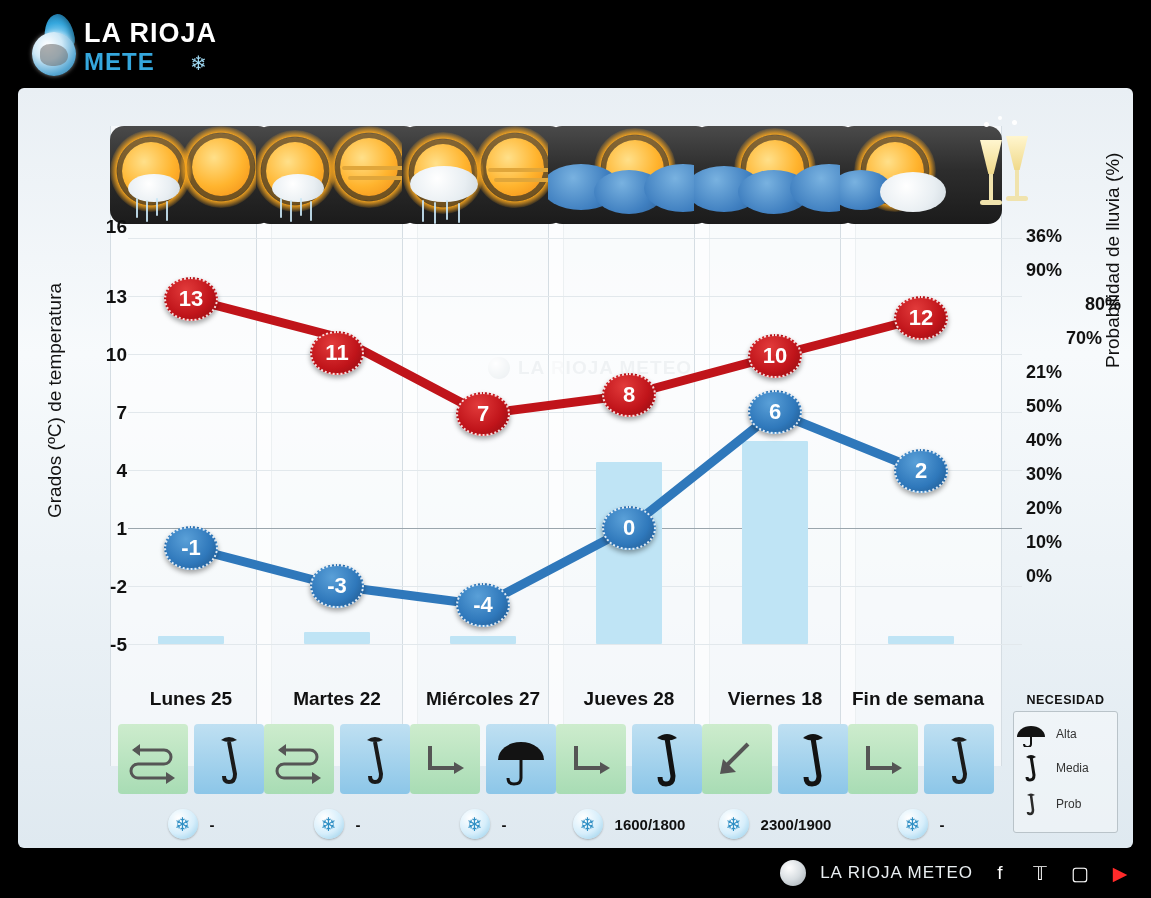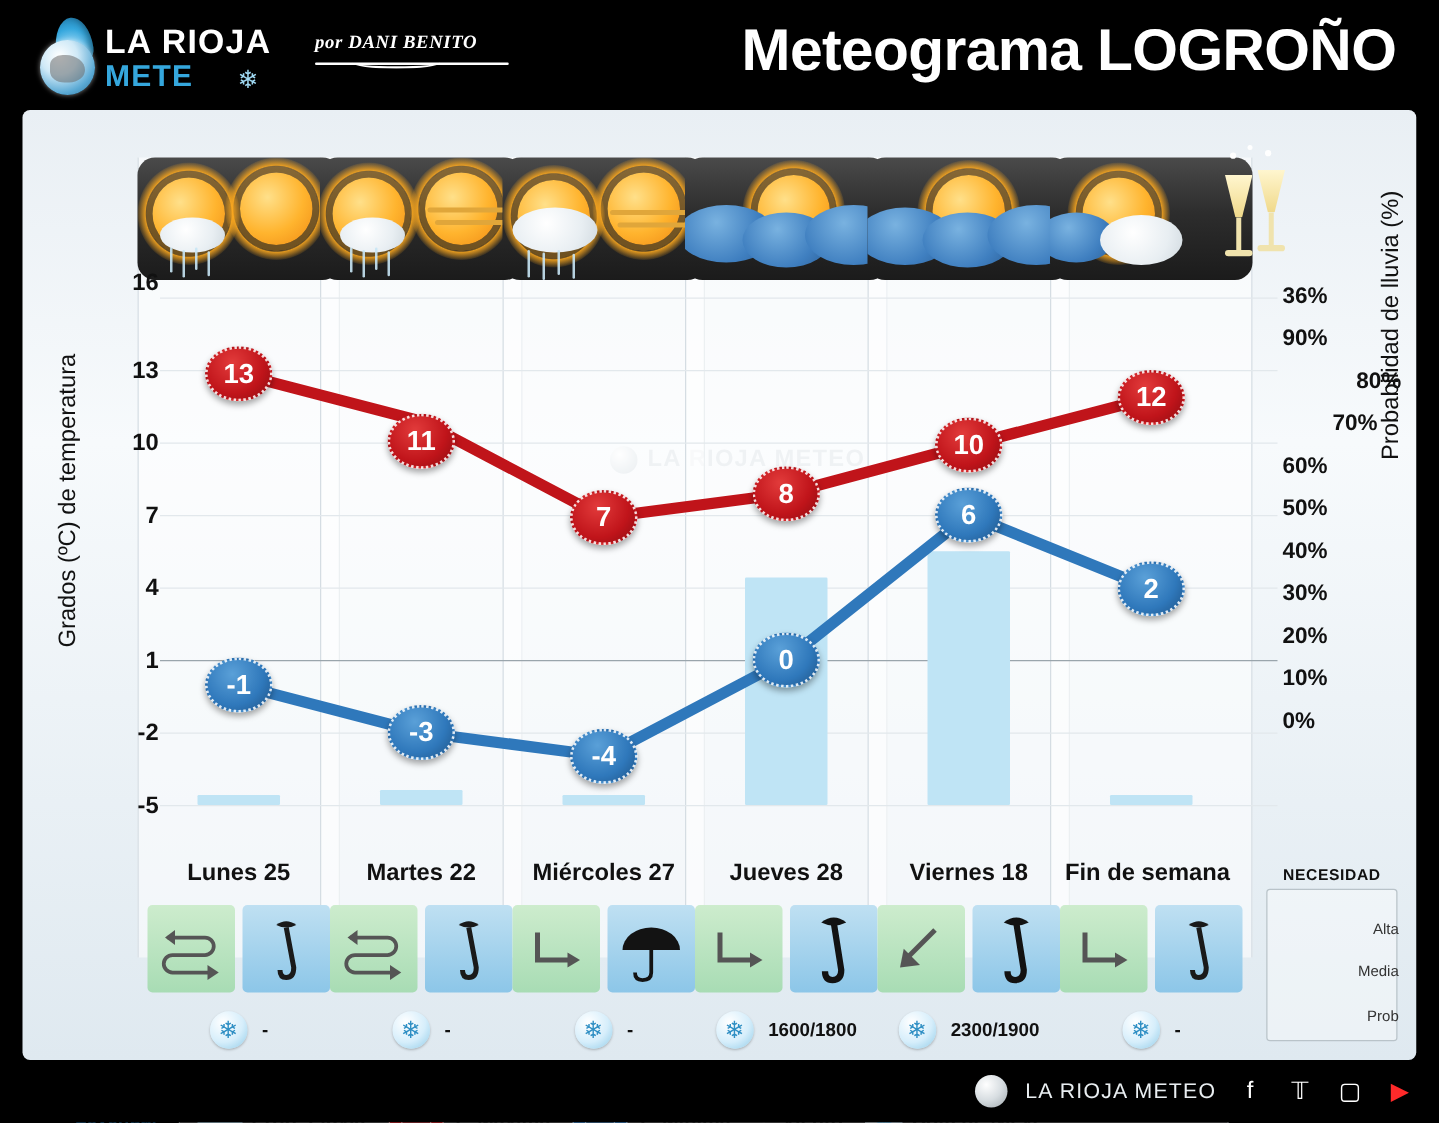--- a/index.html
+++ b/index.html
@@ -196,21 +196,21 @@
     text-align:center;
   }
   #necesidad .nec-title { font-size:12.5px; font-weight:bold; color:#111; letter-spacing:.5px; }
   #necesidad .nec-box {
     margin-top:4px; border:1px solid #b9c3c9; border-radius:3px; height:122px;
     background: rgba(255,255,255,.4);
     position:relative;
   }
   .nec-item {
     position:absolute; left:0; width:105px; height:31px;
-    display:flex; align-items:flex-end; gap:18px;flex-direction:column;
+    display:flex; align-items:center; gap:8px;
   }
   .nec-item .nec-label { font-size:12px; color:#333; }
 
   
   #legend {
     position:absolute; left:125px; top:787px; width:840px; height:44px;
     border:1px solid #c2ccd3; border-radius:6px;
     background: rgba(255,255,255,.55);
     display:flex; align-items:center; gap:18px; padding:0 14px;
   }
@@ -242,26 +242,21 @@
 
 <div id="header">
   <div id="logo-block">
     <div class="logo-drop"></div>
     <div class="logo-globe"></div>
     <div class="logo-text1">LA RIOJA</div>
     <div class="logo-text2">METE</div>
     <div class="logo-snow">❄</div>
   </div>
 
-  <div id="author">
-    <span>por DANI BENITO</span>
-    <span class="rule"></span>
-  </div>
-
-  <div id="main-title">Meteograma LOGROÑO</div>
+
 </div>
 
 <div id="panel">
 
   <div id="watermark">
     <span class="wm-globe"></span>
     <span>LA RIOJA METEO</span>
   </div>
 
   <div class="day-col" style="left:92px"></div>
@@ -383,21 +378,21 @@
   <div class="ylabel-left" style="top:430px">1</div>
   <div class="ylabel-left" style="top:488px">-2</div>
   <div class="ylabel-left" style="top:546px">-5</div>
 
   <div id="axis-title-left">Grados (ºC) de temperatura</div>
 
   <div class="ylabel-right" style="left:1008px; top:138px">36%</div>
   <div class="ylabel-right" style="left:1008px; top:172px">90%</div>
   <div class="ylabel-right" style="left:1067px; top:206px">80%</div>
   <div class="ylabel-right" style="left:1048px; top:240px">70%</div>
-  <div class="ylabel-right" style="left:1008px; top:274px">60%</div>
+  <div class="ylabel-right" style="left:1008px; top:274px">21%</div>
   <div class="ylabel-right" style="left:1008px; top:308px">50%</div>
   <div class="ylabel-right" style="left:1008px; top:342px">40%</div>
   <div class="ylabel-right" style="left:1008px; top:376px">30%</div>
   <div class="ylabel-right" style="left:1008px; top:410px">20%</div>
   <div class="ylabel-right" style="left:1008px; top:444px">10%</div>
   <div class="ylabel-right" style="left:1008px; top:478px">0%</div>
 
   <div id="axis-title-right">Probabilidad de lluvia (%)</div>
 
   <div class="day-name" style="left:92px">Lunes 25</div>

